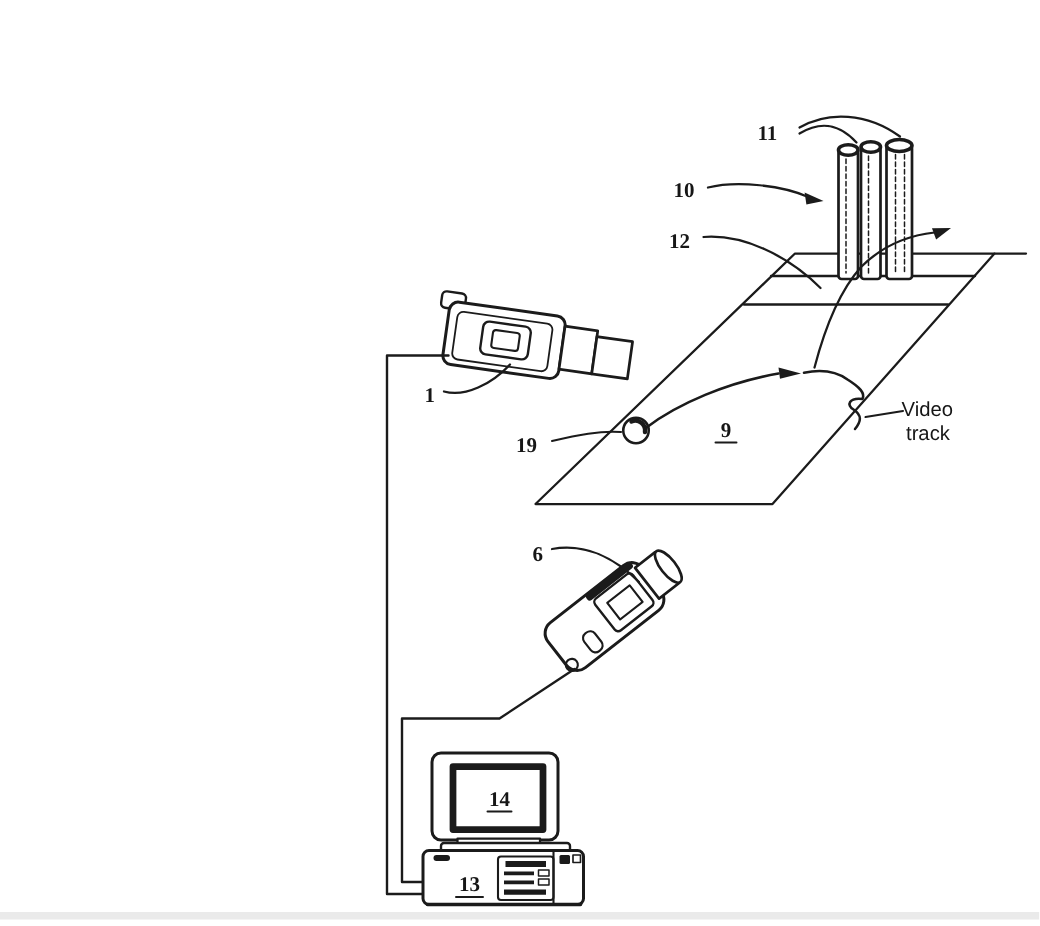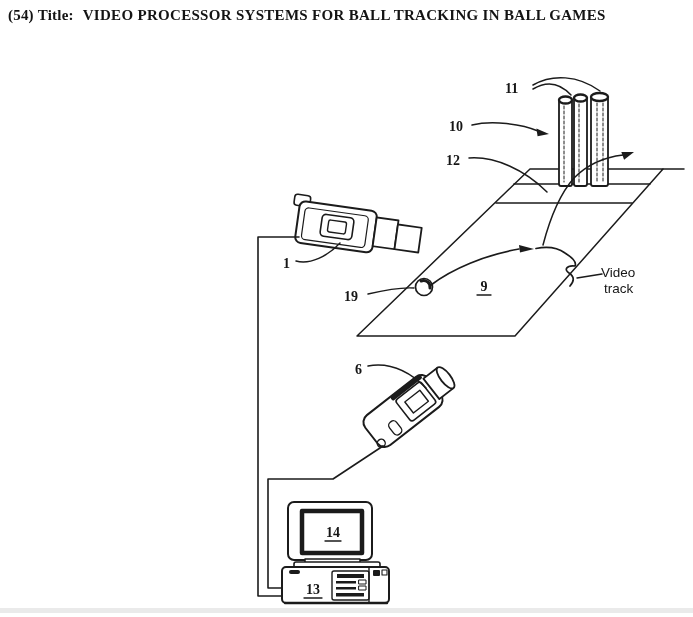--- a/index.html
+++ b/index.html
@@ -15,23 +15,20 @@
   .w{fill:#ffffff;}
   .dk{fill:#1b1b1b;stroke:none;}
   text.lbl{font-family:"Liberation Serif",serif;font-weight:bold;font-size:14px;fill:#161616;stroke:none;}
   text.ann{font-family:"Liberation Sans",sans-serif;font-size:13.5px;fill:#161616;stroke:none;}
 </style>
 </head>
 <body>
 
 <div class="page">
 
-  <div class="title-row">
-    <span class="code">(54)</span><span class="lab">Title:</span><span class="ttl">VIDEO PROCESSOR SYSTEMS FOR BALL TRACKING IN BALL GAMES</span>
-  </div>
 
   <svg class="fig" viewBox="0 0 693 617">
 
     <g>
       <polygon class="ink w" stroke-width="1.5" points="530,169 663,169 515,336 357,336"></polygon>
       <line class="ink" stroke-width="1.5" x1="663" y1="169" x2="684" y2="169"></line>
       <line class="ink" stroke-width="1.6" x1="514" y1="184" x2="650" y2="184"></line>
       <line class="ink" stroke-width="1.6" x1="496" y1="203" x2="632" y2="203"></line>
     </g>
 

